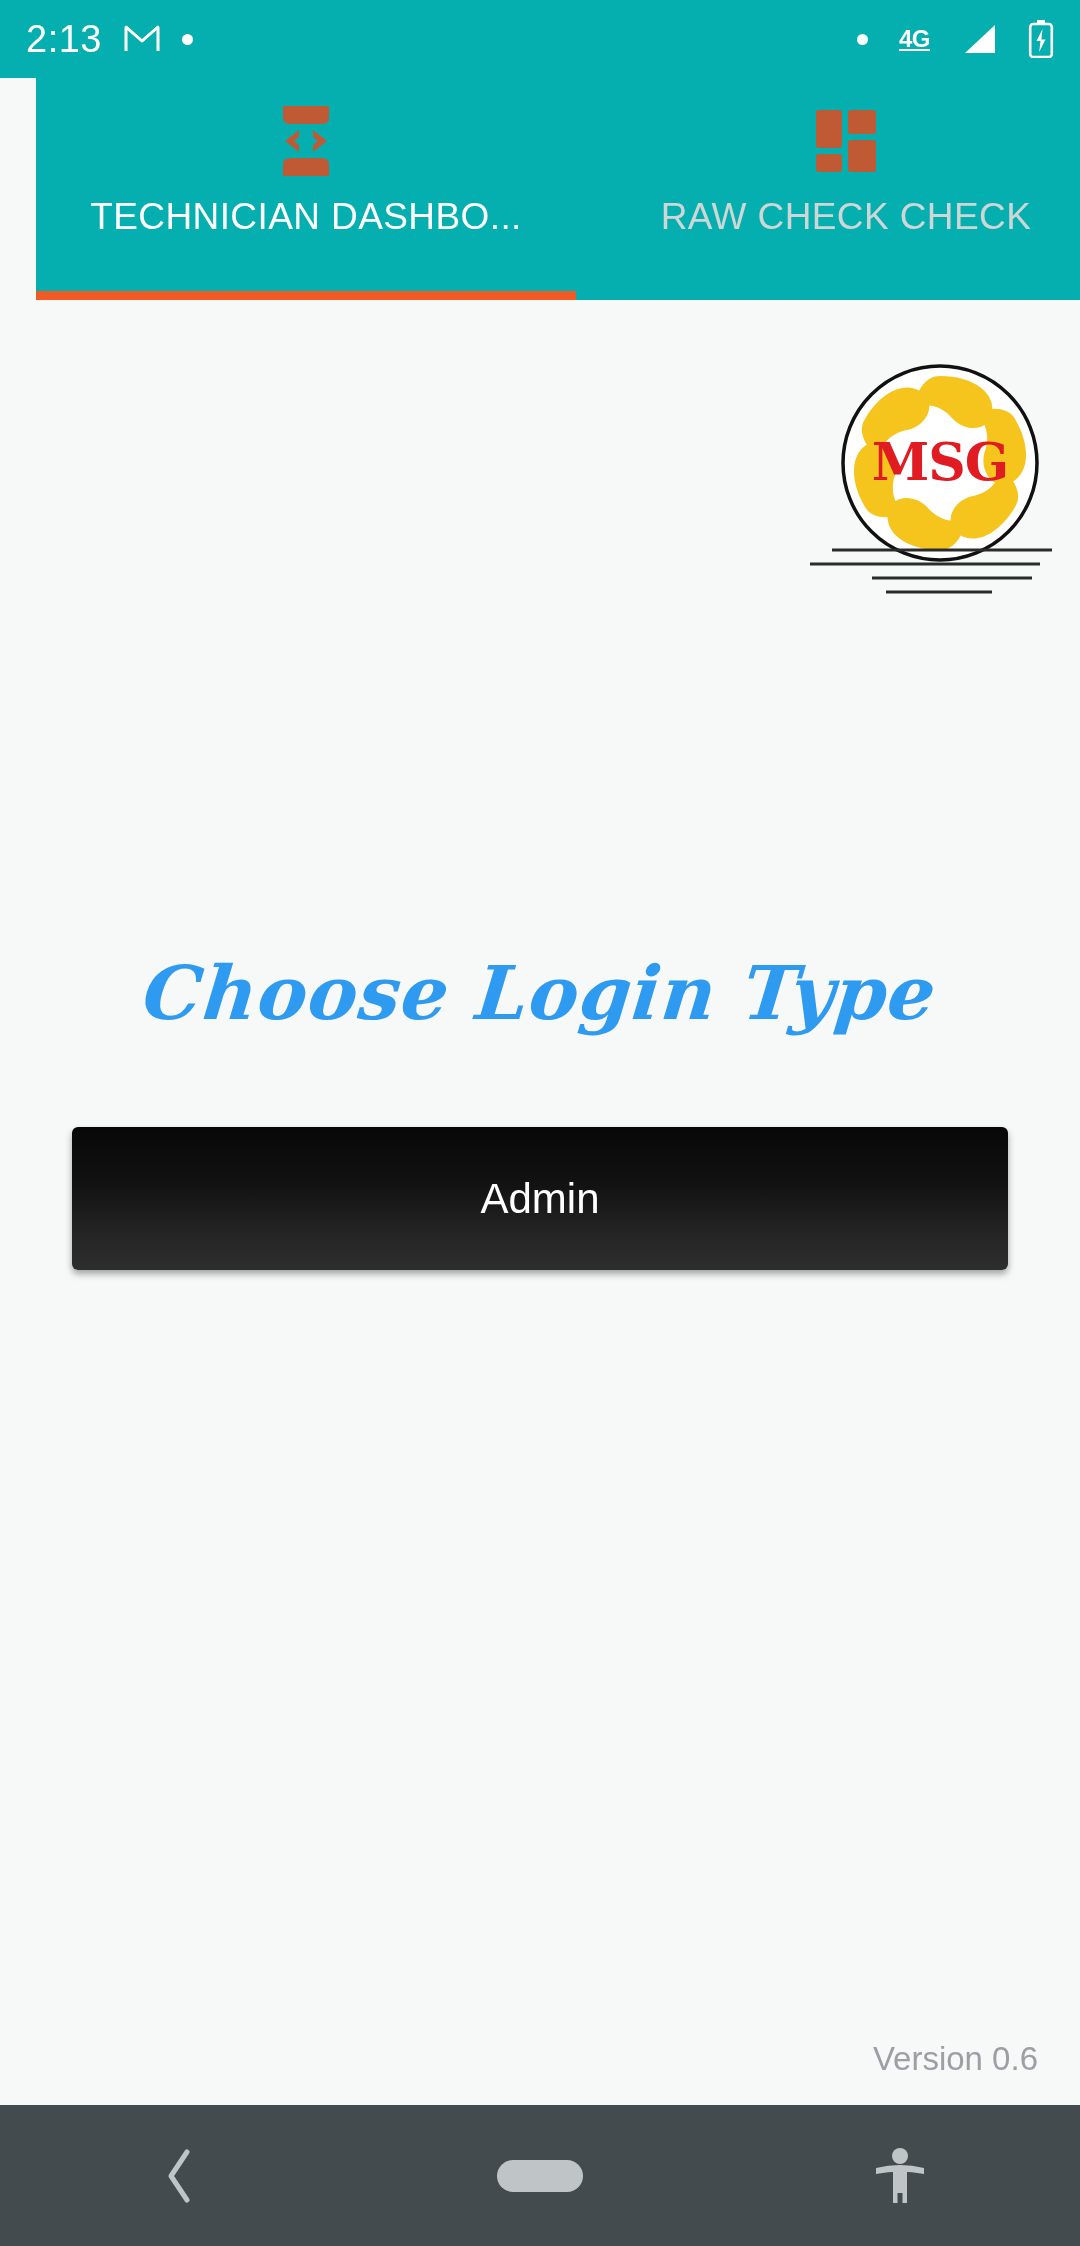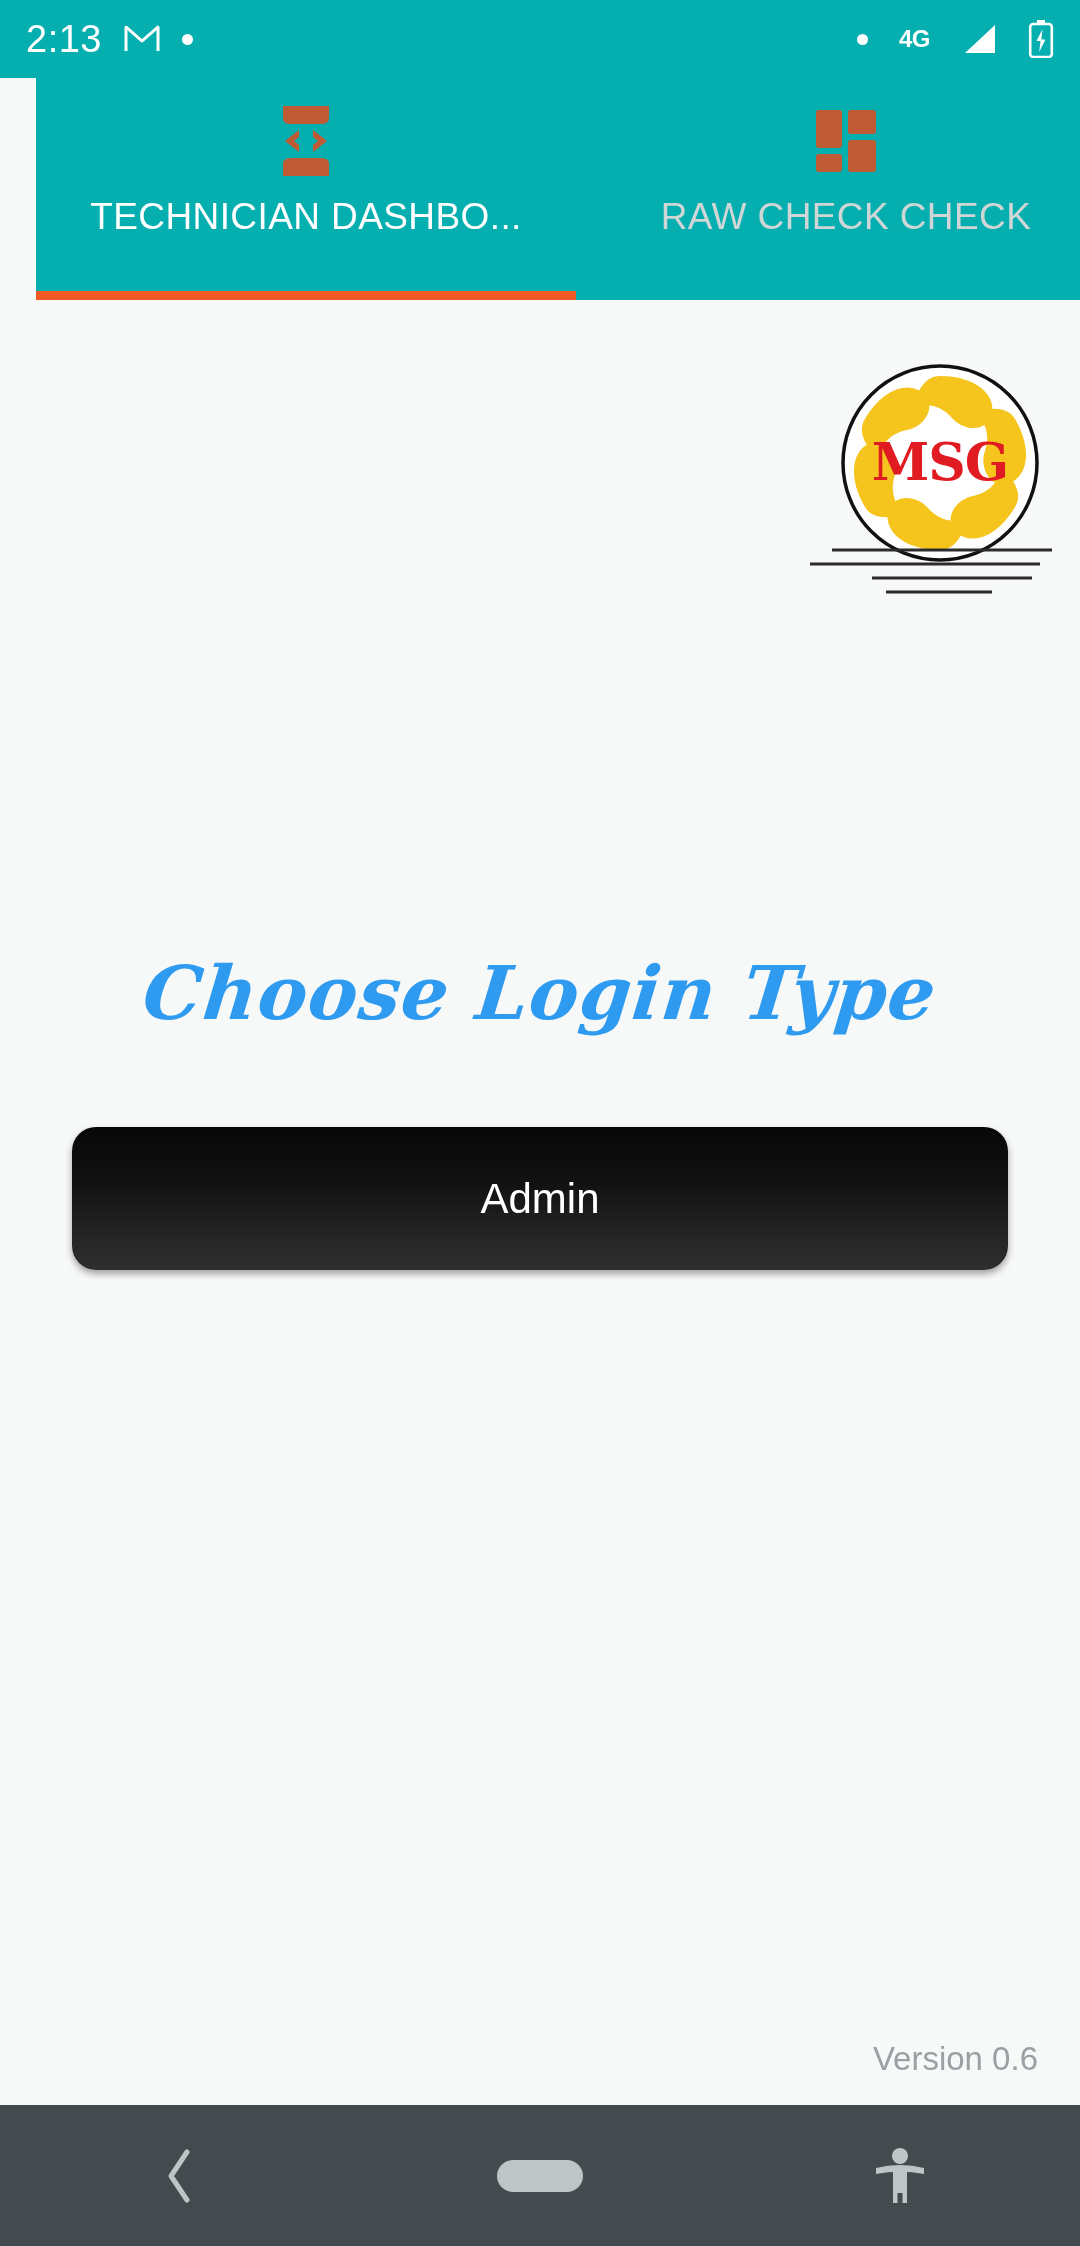--- a/index.html
+++ b/index.html
@@ -13,21 +13,21 @@
 
   
   .statusbar{
     position:absolute; top:0; left:0; width:1080px; height:78px;
     background:#05AFAF; color:#ffffff;
     display:flex; align-items:center; justify-content:space-between;
     padding:0 26px;
   }
   .sb-left{ display:flex; align-items:center; gap:22px; }
   .sb-time{ font-size:38px; font-weight:400; letter-spacing:.5px; line-height:1; }
-  .sb-right{ display:flex; align-items:center; gap:31px; }
+  .sb-right{ display:flex; align-items:center; gap:31px;text-decoration:underline; }
   .gmail-ico{ width:36px; height:30px; display:block; }
   .dot{ width:11px; height:11px; border-radius:50%; background:#ffffff; display:block; }
   .net{ font-size:24px; font-weight:700; letter-spacing:-.5px; }
   .sig{ width:36px; height:32px; display:block; }
   .bat{ width:26px; height:38px; display:block; }
 
   
   .tabbar{
     position:absolute; top:78px; left:0; width:1080px; height:222px;
     background:#05AFAF;
@@ -65,21 +65,21 @@
     text-align:center;
     font-family:"DejaVu Serif", serif;
     font-style:italic; font-weight:700;
     font-size:74px; color:#2E9BF0; letter-spacing:1px;
     transform:skewX(-6deg);
   }
 
   
   .btn{
     position:absolute; left:72px; width:936px; height:143px;
-    border:none; border-radius:24px;
+    border:none; border-radius:6px;
     background:linear-gradient(180deg,#070707 0%,#121212 40%,#262626 78%,#2e2e2e 100%);
     color:#ffffff; font-size:42px; font-family:"Liberation Sans", sans-serif;
     display:flex; align-items:center; justify-content:center;
     box-shadow:0 4px 7px rgba(0,0,0,.35);
     cursor:pointer;
   }
   .btn-admin{ top:1127px; }
   .btn-tech{ top:1290px; }
 
   

